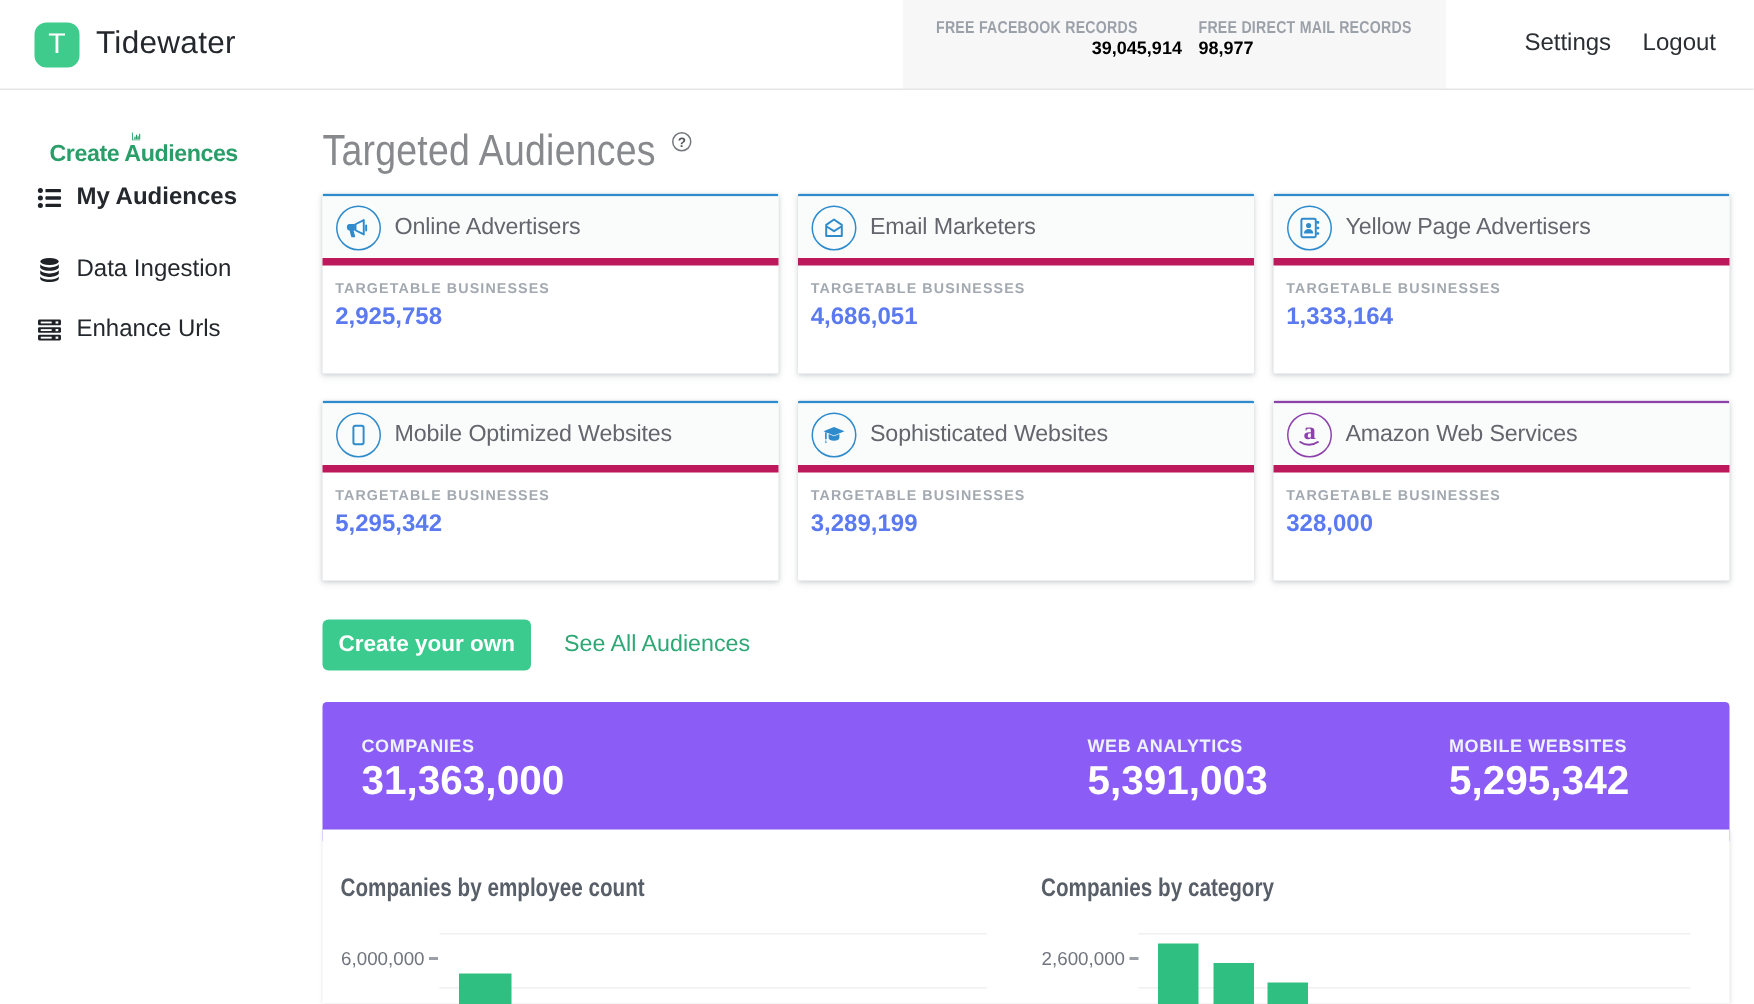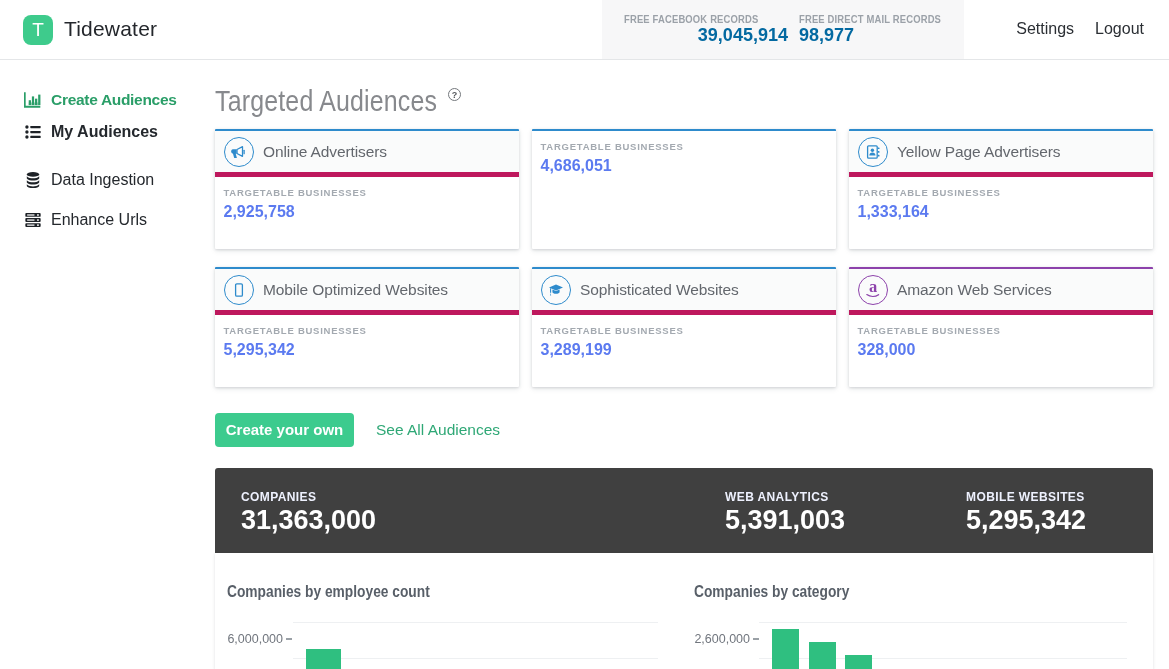--- a/index.html
+++ b/index.html
@@ -9,21 +9,21 @@
 .header { position:absolute; left:0; top:0; width:1169px; height:60px;
   background:#fff; border-bottom:1px solid #e4e6e8; }
 .logo-box { position:absolute; left:23px; top:15px; width:30px; height:30px;
   background:#3ecb8c; border-radius:8px; color:#fff; font-size:19px; font-weight:400;
   display:flex; align-items:center; justify-content:center; }
 .brand { position:absolute; left:64px; top:17px; font-size:21px; color:#24272c; font-weight:500; letter-spacing:0.2px; }
 .records { position:absolute; left:602px; top:0; width:362px; height:60px;
   background:#f7f7f8; border-bottom:1px solid #e4e6e8; }
 .rec-group { position:absolute; top:13px; white-space:nowrap; }
 .rec-label { font-size:11.5px; font-weight:bold; color:#9ba1a8; letter-spacing:0.2px; transform:scaleX(0.82); transform-origin:left; }
-.rec-num { font-size:18px; font-weight:bold; color:#0369a1; margin-top:0px; }
+.rec-num { font-size:12px; font-weight:bold; color:#000000; margin-top:0px; }
 .hlinks { position:absolute; top:20px; right:25px; font-size:16px; color:#2b2f34; }
 .hlinks span.sp { display:inline-block; width:21px; }
 
 .nav { position:absolute; left:0; top:60px; width:215px; }
 .nav-item { position:absolute; left:24px; height:24px; display:flex; align-items:center; }
 .nav-item .txt { margin-left:9px; font-size:16px; color:#24282d; }
 .nav-item.active .txt { color:#2a9e68; font-weight:bold; font-size:15.5px; letter-spacing:-0.3px; }
 
 .main { position:absolute; left:215px; top:60px; width:938px; }
 h1.pagetitle { position:absolute; left:0; top:27px; font-size:29px; line-height:29px; font-weight:400; color:#87898d; letter-spacing:0.2px; transform:scaleX(0.86); transform-origin:left; }
@@ -42,21 +42,21 @@
 .card-title { margin-left:9px; font-size:15.5px; color:#63676d; font-weight:500; letter-spacing:-0.1px; }
 .card-body { padding:10px 10px 0 8.5px; }
 .tb-label { font-size:9.5px; font-weight:bold; color:#a3a9b0; letter-spacing:0.75px; }
 .tb-num { font-size:16px; font-weight:bold; color:#5b7af0; margin-top:5px; }
 
 .btn-row { position:absolute; left:0; top:353px; }
 .btn-green { position:absolute; left:0; top:0; width:139px; height:34px; background:#3ccb8e;
   border-radius:4px; color:#fff; font-size:15px; font-weight:bold; text-align:center; line-height:34px; }
 .see-all { position:absolute; left:161px; top:8px; font-size:15.5px; color:#2fa876; white-space:nowrap; }
 
-.stats { position:absolute; left:0; top:408px; width:938px; height:95px; background:#404040; border-radius:3px; }
+.stats { position:absolute; left:0; top:408px; width:938px; height:95px; background:#8b5cf6; border-radius:3px; }
 .stat { position:absolute; top:22px; color:#fff; }
 .stat .sl { font-size:12px; font-weight:bold; letter-spacing:0.4px; color:#eef1fe; }
 .stat .sn { font-size:27px; font-weight:bold; margin-top:1px; }
 
 .charts { position:absolute; left:0; top:493px; width:938px; height:116px; background:#fff;
   box-shadow:0 1px 3px rgba(40,50,60,0.15); }
 .ch-title { position:absolute; font-size:17px; font-weight:bold; color:#585f68; transform:scaleX(0.81); transform-origin:left; white-space:nowrap; }
 .gridline { position:absolute; height:1px; background:#eef0f2; }
 .ylab { position:absolute; display:flex; align-items:center;margin-top:16px; }
 .ylab .t { font-size:12.5px; color:#71767e; }
@@ -75,21 +75,21 @@
     </div>
     <div class="rec-group" style="left:197px;">
       <div class="rec-label">FREE DIRECT MAIL RECORDS</div>
       <div class="rec-num">98,977</div>
     </div>
   </div>
   <div class="hlinks">Settings<span class="sp"></span>Logout</div>
 </div>
 
 <div class="nav">
-  <div class="nav-item active" style="top:28px;">
+  <div class="nav-item active" style="top:28px;flex-direction:column;">
     <svg width="18" height="18" viewBox="0 0 16 16">
       <path d="M1.5 1 v12.2 h13 v1.6 H-0.1 V1 z" fill="#2a9e68"></path>
       <rect x="4.2" y="8.2" width="2" height="4.3" fill="#2a9e68"></rect>
       <rect x="7" y="4.8" width="2" height="7.7" fill="#2a9e68"></rect>
       <rect x="9.8" y="6.8" width="2" height="5.7" fill="#2a9e68"></rect>
       <rect x="12.6" y="3.2" width="2" height="9.3" fill="#2a9e68"></rect>
       <rect x="4.2" y="10.2" width="9" height="2.3" fill="#2a9e68" opacity="0.45"></rect>
     </svg>
     <span class="txt">Create Audiences</span>
   </div>
@@ -149,20 +149,29 @@
           </svg>
         </div>
         <span class="card-title">Online Advertisers</span>
       </div>
       <div class="card-body">
         <div class="tb-label">TARGETABLE BUSINESSES</div>
         <div class="tb-num">2,925,758</div>
       </div>
     </div>
     <div class="card" style="left:317px; top:0;">
+      <div class="card-head">
+        <div class="icircle">
+          <svg width="16" height="16" viewBox="0 0 16 16">
+            <path d="M2.8 5.9 L8 2.3 L13.2 5.9 V13.3 H2.8 Z" fill="none" stroke="#2e8bcc" stroke-width="1.3" stroke-linejoin="round"></path>
+            <path d="M3.6 7.3 L8 10.1 L12.4 7.3" fill="none" stroke="#2e8bcc" stroke-width="1.3" stroke-linecap="round" stroke-linejoin="round"></path>
+          </svg>
+        </div>
+        <span class="card-title">Email Marketers</span>
+      </div>
       <div class="card-body">
         <div class="tb-label">TARGETABLE BUSINESSES</div>
         <div class="tb-num">4,686,051</div>
       </div>
     </div>
     <div class="card" style="left:634px; top:0;">
       <div class="card-head">
         <div class="icircle">
           <svg width="16" height="16" viewBox="0 0 16 16">
             <rect x="2.6" y="1.8" width="9.6" height="12.4" rx="1" fill="none" stroke="#2e8bcc" stroke-width="1.3"></rect>

